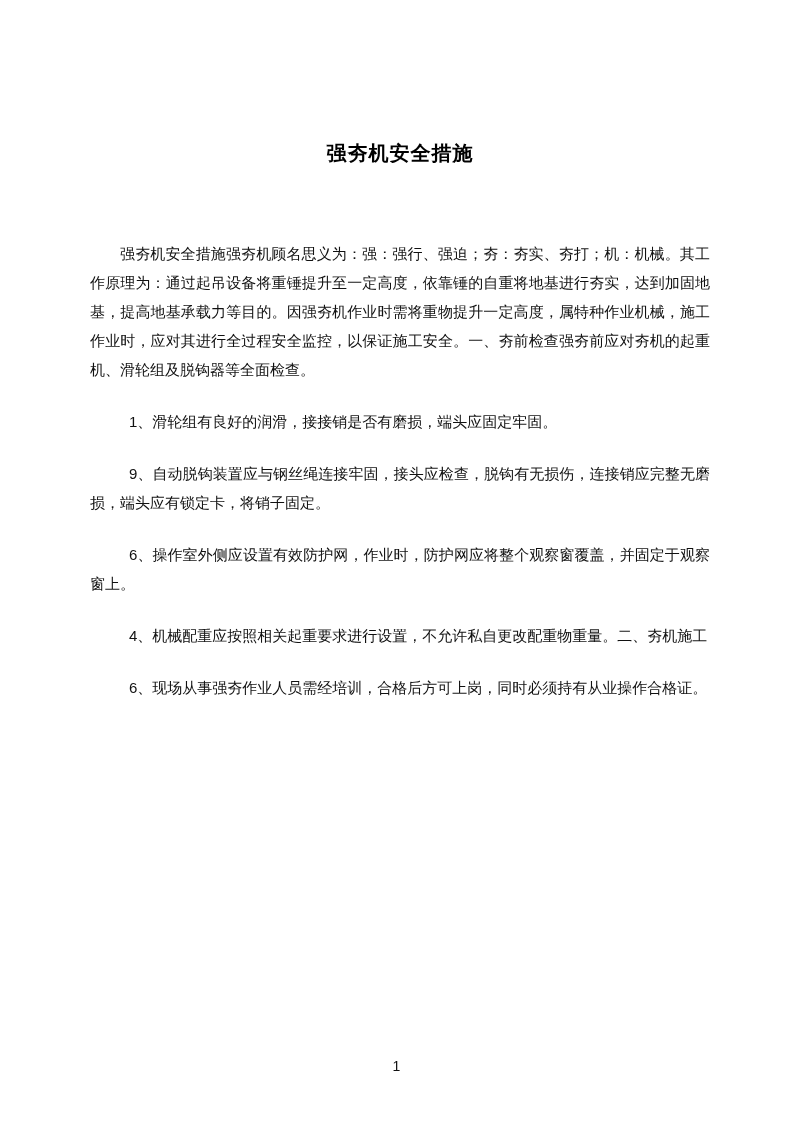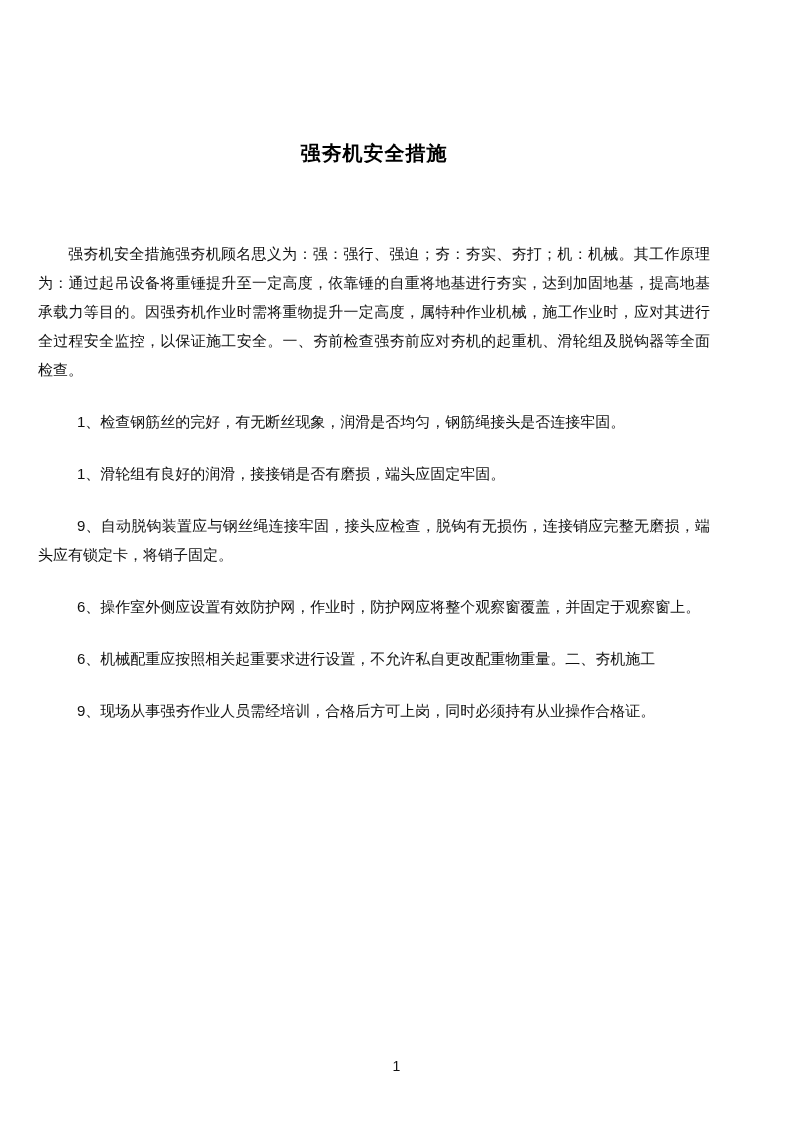--- a/index.html
+++ b/index.html
@@ -9,21 +9,21 @@
       font-family: "Liberation Sans", "DejaVu Sans", sans-serif;
     }
     .page {
       position: relative;
       width: 793px;
       height: 1122px;
       margin: 0 auto;
       background: #ffffff;
       color: #1a1a1a;
       box-sizing: border-box;
-      padding: 0 83px 0 38px;
+      padding: 0 83px 0 90px;
       overflow: hidden;
     }
     .doc-title {
       margin: 0;
       padding-top: 140px;
       text-align: center;
       font-size: 20px;
       font-weight: bold;
       color: #000000;
       letter-spacing: 1px;
@@ -56,23 +56,22 @@
   </style>
 </head>
 <body>
 
 <div class="page">
 
   <h1 class="doc-title">强夯机安全措施</h1>
 
   <div class="doc-body">
     <p class="para-intro">强夯机安全措施强夯机顾名思义为：强：强行、强迫；夯：夯实、夯打；机：机械。其工作原理为：通过起吊设备将重锤提升至一定高度，依靠锤的自重将地基进行夯实，达到加固地基，提高地基承载力等目的。因强夯机作业时需将重物提升一定高度，属特种作业机械，施工作业时，应对其进行全过程安全监控，以保证施工安全。一、夯前检查强夯前应对夯机的起重机、滑轮组及脱钩器等全面检查。</p>
-    <p class="para-item">1、检查钢筋丝的完好，有无断丝现象，润滑是否均匀，钢筋绳接头是否连接牢固。</p>
     <p class="para-item">1、滑轮组有良好的润滑，接接销是否有磨损，端头应固定牢固。</p>
     <p class="para-item">9、自动脱钩装置应与钢丝绳连接牢固，接头应检查，脱钩有无损伤，连接销应完整无磨损，端头应有锁定卡，将销子固定。</p>
     <p class="para-item">6、操作室外侧应设置有效防护网，作业时，防护网应将整个观察窗覆盖，并固定于观察窗上。</p>
-    <p class="para-item">6、机械配重应按照相关起重要求进行设置，不允许私自更改配重物重量。二、夯机施工</p>
-    <p class="para-item">9、现场从事强夯作业人员需经培训，合格后方可上岗，同时必须持有从业操作合格证。</p>
+    <p class="para-item">4、机械配重应按照相关起重要求进行设置，不允许私自更改配重物重量。二、夯机施工</p>
+    <p class="para-item">6、现场从事强夯作业人员需经培训，合格后方可上岗，同时必须持有从业操作合格证。</p>
   </div>
 
   <div class="page-footer">1</div>
 
 </div>
 
 </body></html>

